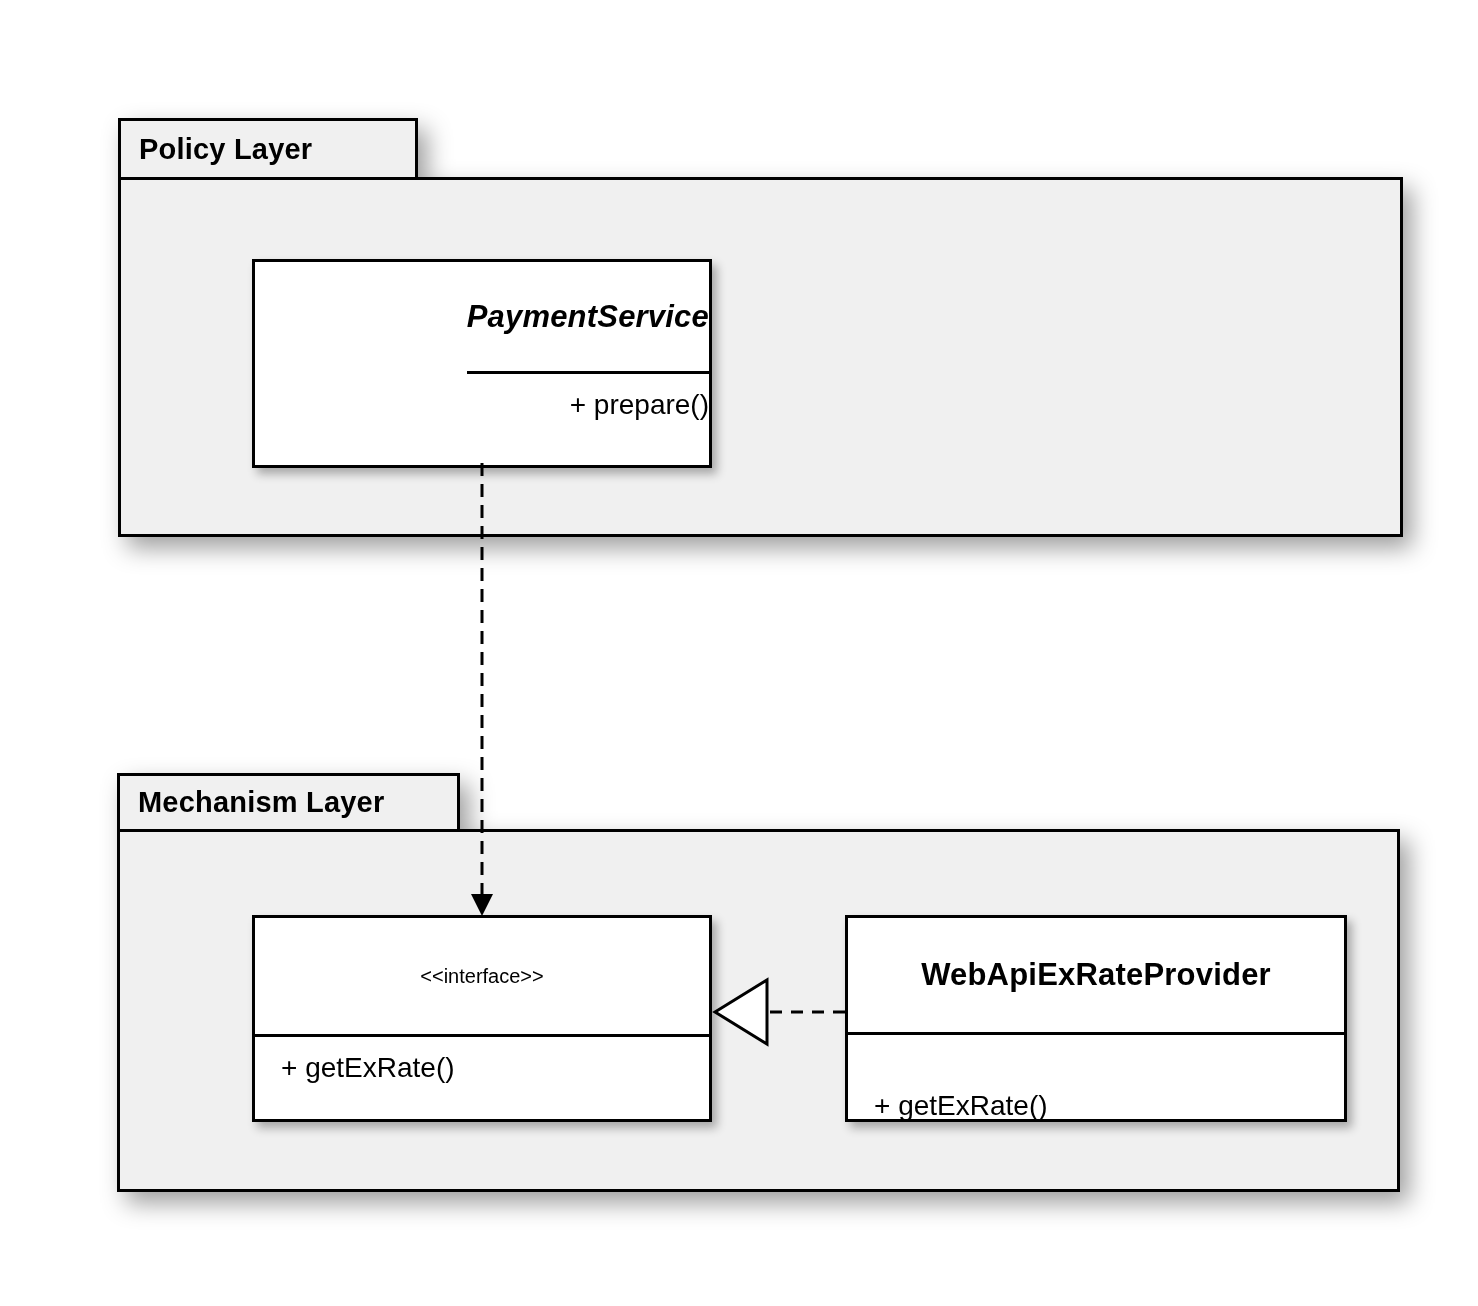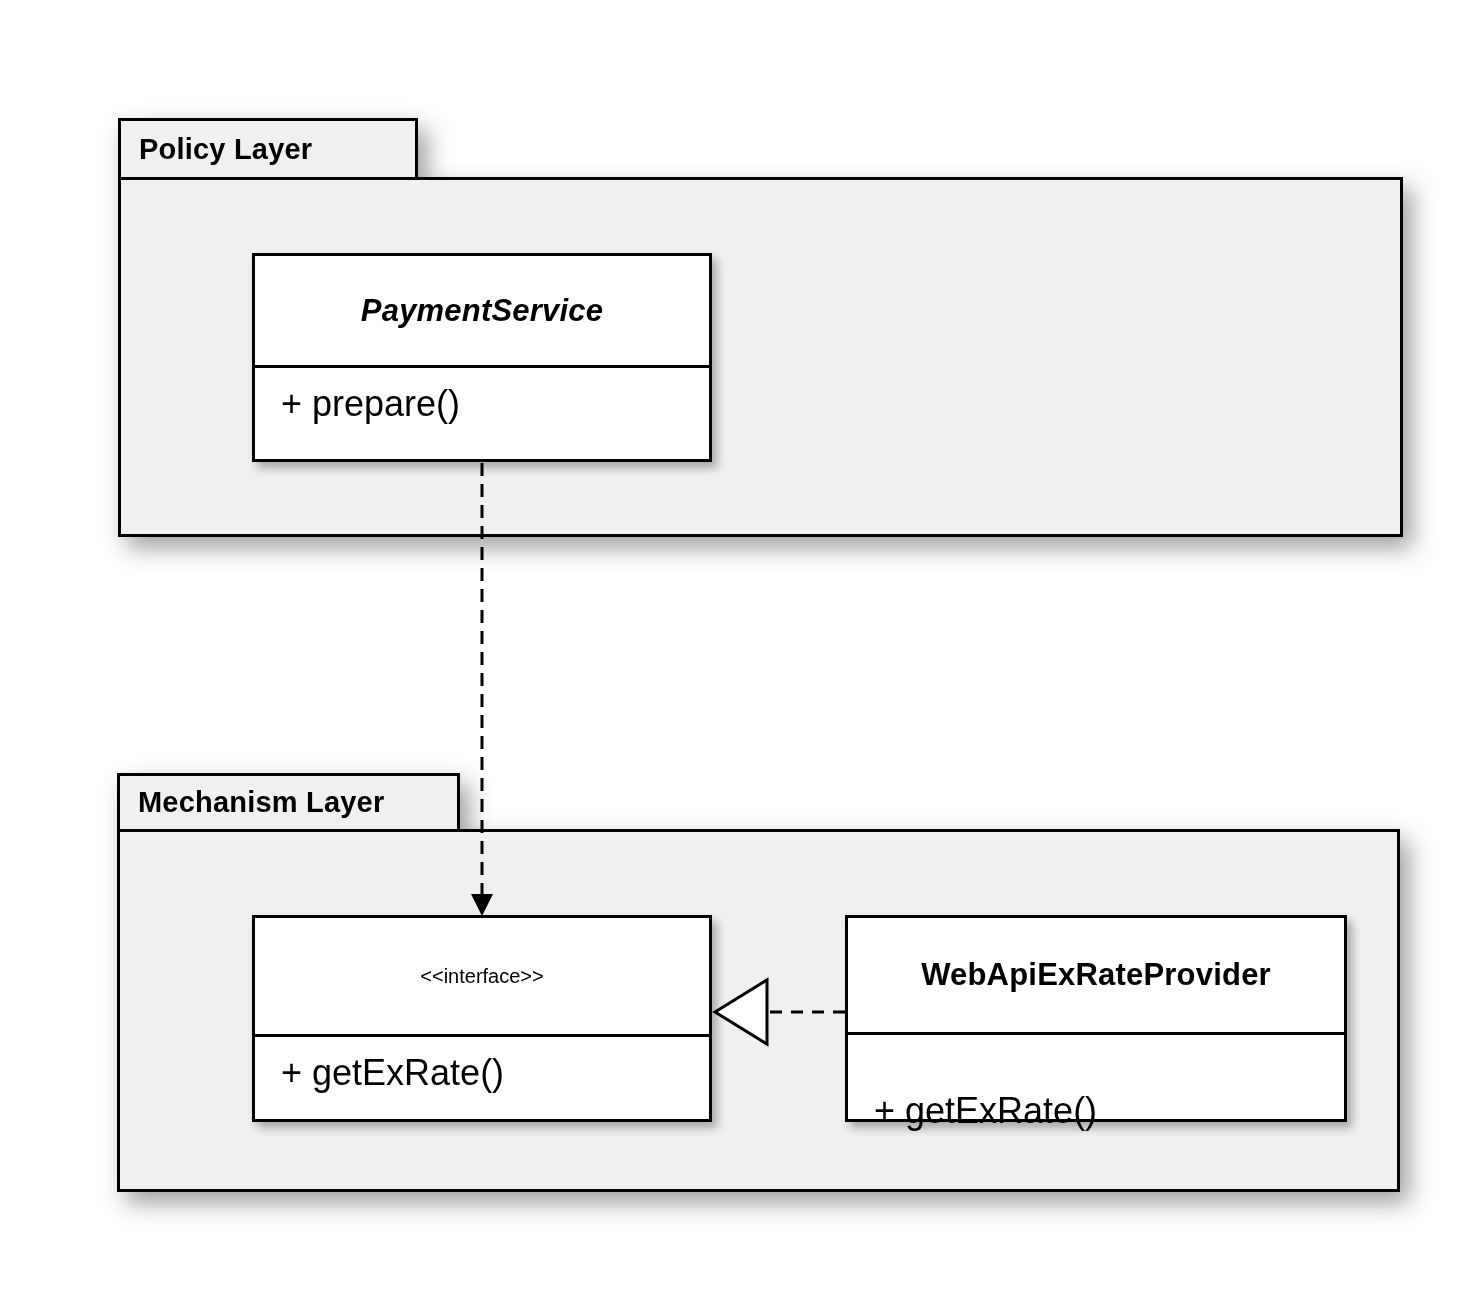--- a/index.html
+++ b/index.html
@@ -69,21 +69,21 @@
   }
   .class-name {
     font-size: 31px;
     font-weight: bold;
     letter-spacing: 0.2px;
   }
   .abstract .class-name { font-style: italic; }
   .class-methods {
     flex: 1;
     padding: 15px 0 0 26px;
-    font-size: 36px;
+    font-size: 28px;
   }
 
   
   .connectors {
     position: absolute;
     left: 0; top: 0;
     width: 1478px;
     height: 1306px;
     z-index: 5;
     pointer-events: none;
@@ -101,21 +101,21 @@
     <div class="pkg-body" style="left:0; top:59px; width:1285px; height:360px;"></div>
   </div>
 
   <div class="package" style="left:117px; top:773px; width:1143px; height:419px;">
     <div class="pkg-tab" style="left:0; top:0; width:343px; height:59px;">
       <span class="pkg-label">Mechanism Layer</span>
     </div>
     <div class="pkg-body" style="left:0; top:56px; width:1283px; height:363px;"></div>
   </div>
 
-  <div class="uml-class abstract" style="left:252px; top:253px; width:460px; height:209px;">
+  <div class="uml-class abstract" style="left:252px; top:259px; width:460px; height:209px;align-items:flex-end;">
     <div class="class-title" style="height:112px;">
       <span class="class-name">PaymentService</span>
     </div>
     <div class="class-methods">
       <span>+ prepare()</span>
     </div>
   </div>
 
   <div class="uml-class" style="left:252px; top:915px; width:460px; height:207px;">
     <div class="class-title" style="height:119px;">

